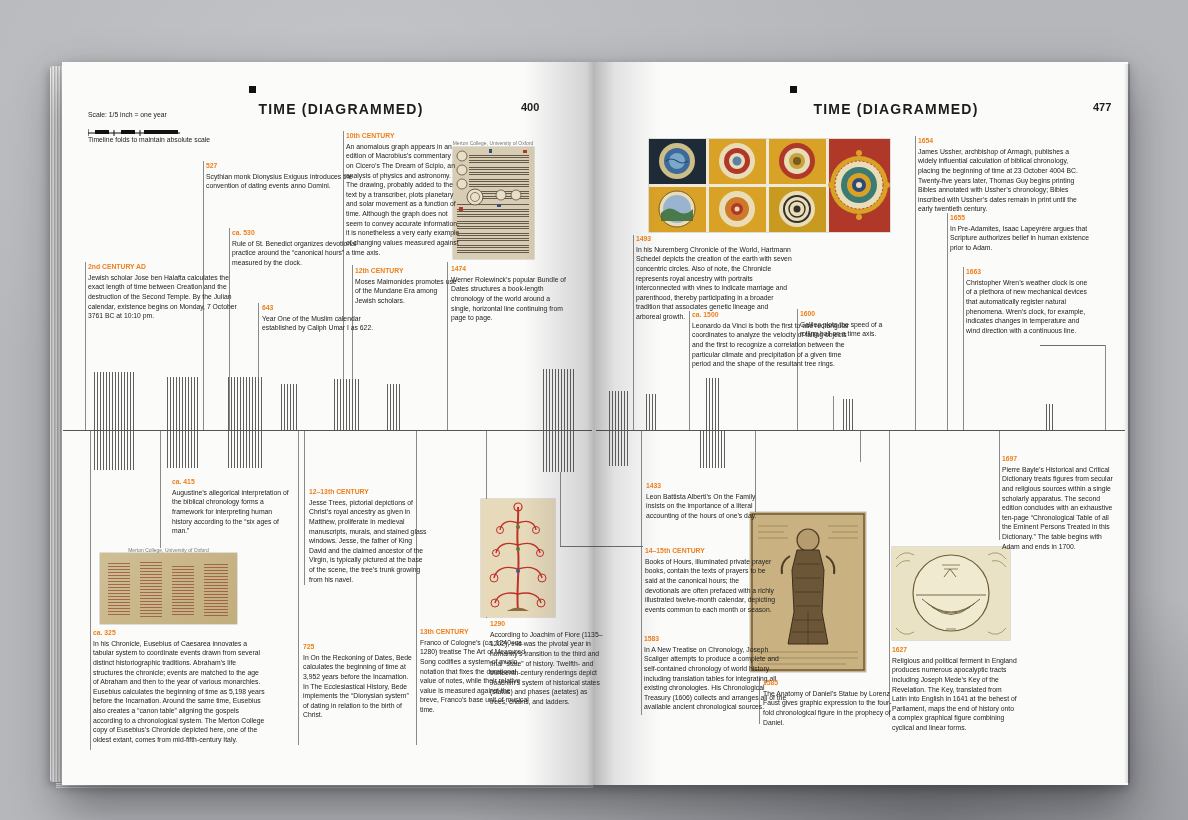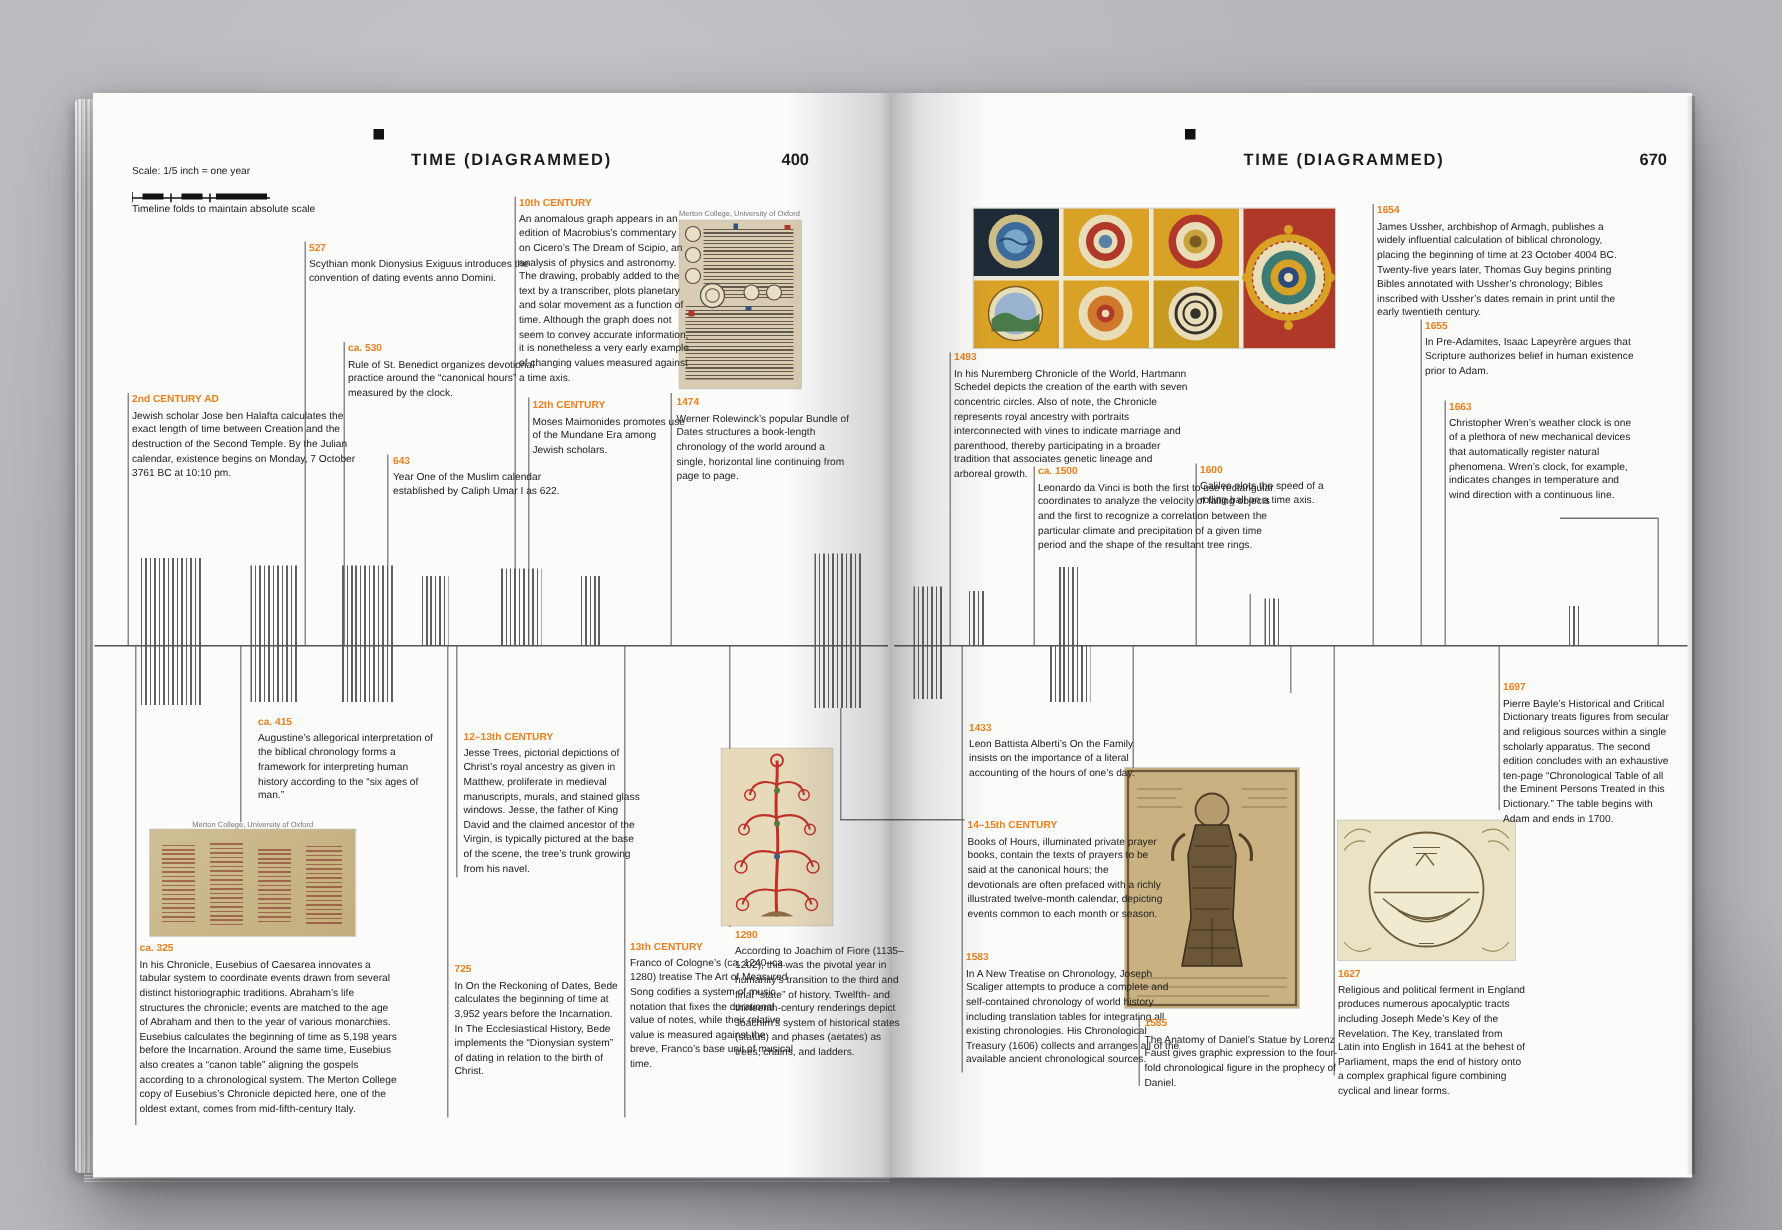--- a/index.html
+++ b/index.html
@@ -27,21 +27,21 @@
     position:absolute;left:56px;top:783px;width:537px;height:5px;
     background:repeating-linear-gradient(0deg,#e8e8e7 0 1px,#b8b9bb 1px 2px);
   }
   .gutter-l{position:absolute;left:524px;top:62px;width:71px;height:723px;z-index:6;pointer-events:none;
     background:linear-gradient(90deg,rgba(70,70,78,0) 0%,rgba(70,70,78,.22) 88%,rgba(40,40,46,.34) 100%);}
   .gutter-r{position:absolute;left:595px;top:62px;width:64px;height:723px;z-index:6;pointer-events:none;
     background:linear-gradient(90deg,rgba(40,40,46,.30) 0%,rgba(70,70,78,.14) 30%,rgba(70,70,78,0) 100%);}
   .right-edge{position:absolute;left:1124px;top:64px;width:6px;height:719px;z-index:6;pointer-events:none;
     background:linear-gradient(90deg,rgba(0,0,0,0),rgba(0,0,0,.20));}
 
-  .hdr{position:absolute;top:101px;z-index:4;font-size:11px;font-weight:bold;letter-spacing:1.2px;color:#1c1c1c;text-align:center;}
+  .hdr{position:absolute;top:101px;z-index:4;font-size:14px;font-weight:bold;letter-spacing:1.2px;color:#1c1c1c;text-align:center;}
   .pagenum{position:absolute;top:101px;z-index:4;font-size:11px;font-weight:bold;color:#1c1c1c;}
   .corner-mark{position:absolute;width:7px;height:7px;background:#111;z-index:4;}
 
   .scale-label{position:absolute;left:88px;top:111px;font-size:6.8px;color:#222;z-index:4;}
   .scale-ruler{position:absolute;left:88px;top:122px;z-index:4;}
   .scale-note{position:absolute;left:88px;top:136px;font-size:6.8px;color:#222;z-index:4;}
 
   .entry{position:absolute;z-index:4;font-size:6.8px;line-height:1.42;color:#222;}
   .yr{color:#ee7f1b;font-weight:bold;margin-bottom:1px;}
   .cap{position:absolute;z-index:4;font-size:5px;color:#777;text-align:center;}
@@ -65,21 +65,21 @@
 <div class="stage">
   <div class="page-stack-left"></div>
   <div class="page-stack-bottom"></div>
   <div class="spread"></div>
 
   <div class="corner-mark" style="left:249px;top:86px;"></div>
   <div class="corner-mark" style="left:790px;top:86px;"></div>
   <div class="hdr" style="left:256px;width:170px;">TIME (DIAGRAMMED)</div>
   <div class="pagenum" style="left:521px;">400</div>
   <div class="hdr" style="left:806px;width:180px;">TIME (DIAGRAMMED)</div>
-  <div class="pagenum" style="left:1093px;">670</div>
+  <div class="pagenum" style="left:1093px;">477</div>
 
   <div class="scale-label">Scale: 1/5 inch = one year</div>
   <div class="scale-ruler">
     <svg width="92" height="10" viewBox="0 0 92 10">
       <line x1="0" y1="7" x2="92" y2="7" stroke="#111" stroke-width="1"></line>
       <line x1="0" y1="3" x2="0" y2="10" stroke="#111" stroke-width="1"></line>
       <line x1="26" y1="4" x2="26" y2="10" stroke="#111" stroke-width="1"></line>
       <line x1="52" y1="4" x2="52" y2="10" stroke="#111" stroke-width="1"></line>
       <rect x="7" y="4" width="14" height="4" fill="#111"></rect>
       <rect x="33" y="4" width="14" height="4" fill="#111"></rect>

